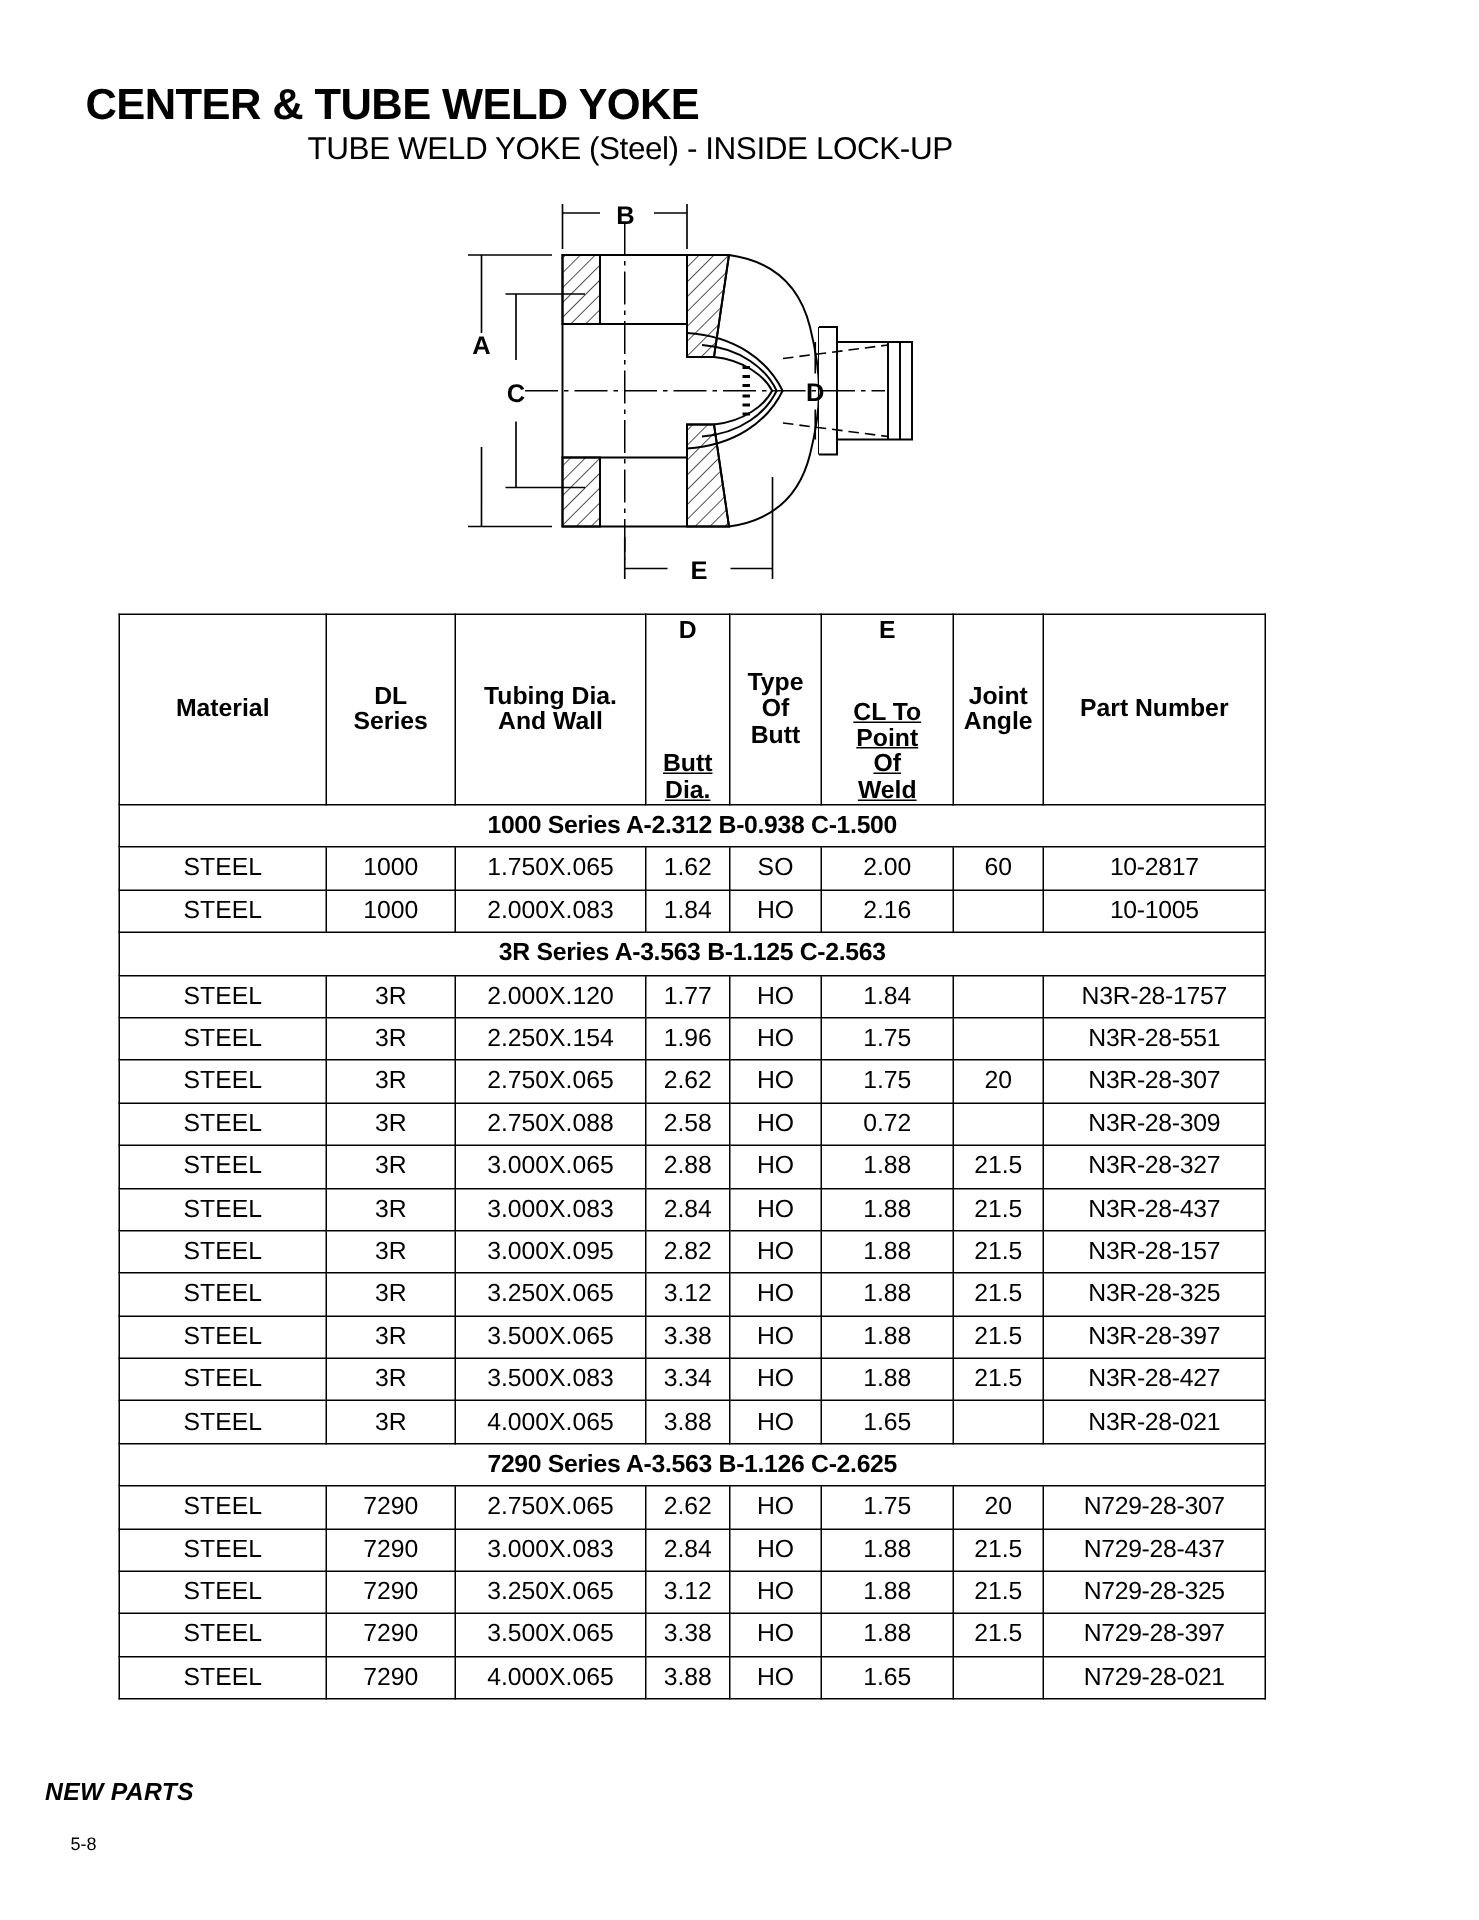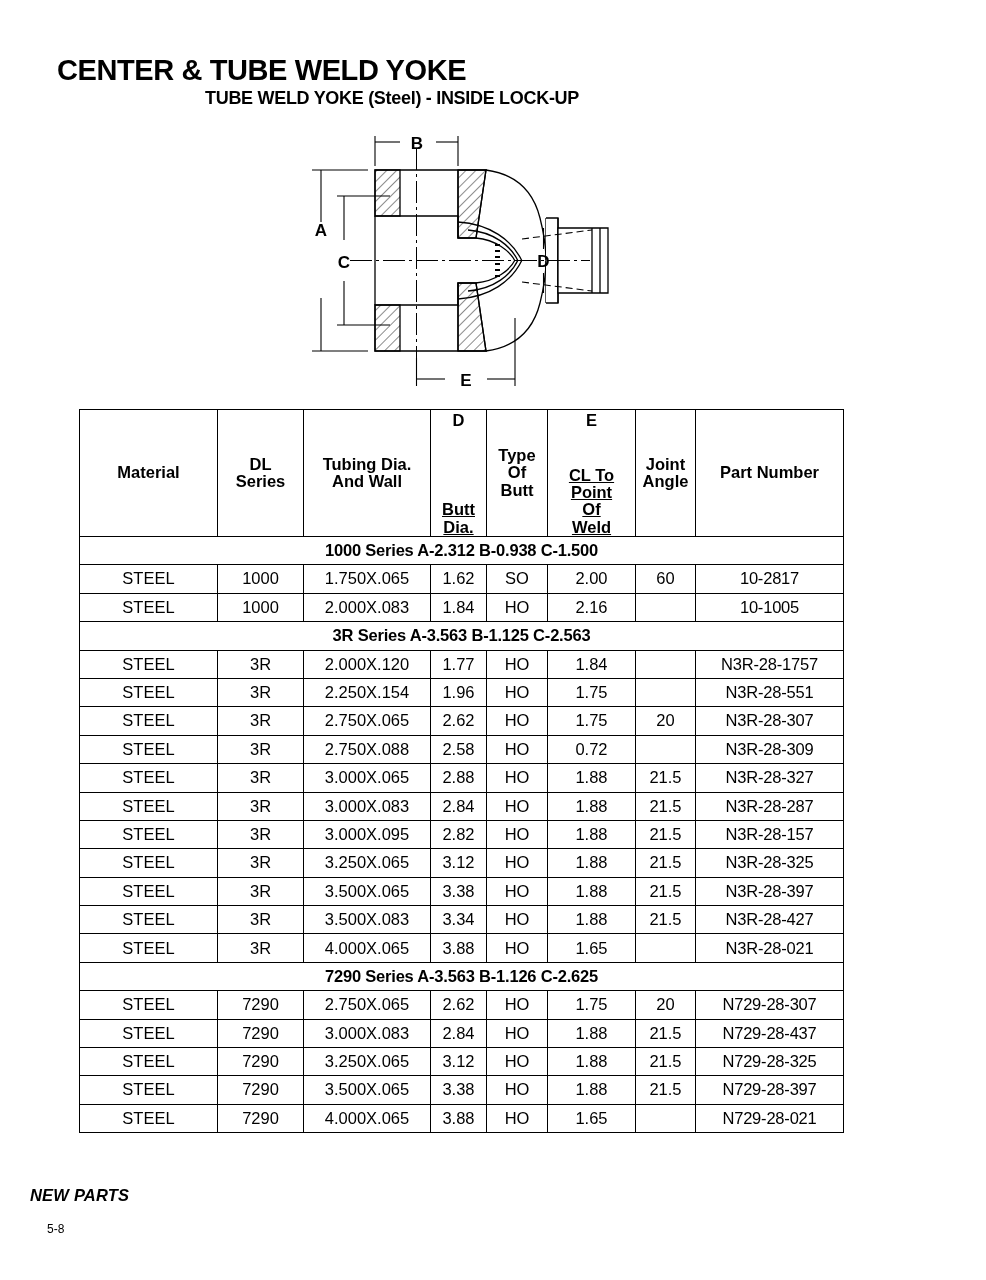--- a/index.html
+++ b/index.html
@@ -11,21 +11,21 @@
   .page{position:absolute;inset:0;}
 
   
   .title-main{
     position:absolute;left:57px;top:54px;
     font-size:29px;font-weight:bold;letter-spacing:-0.4px;
     white-space:nowrap;
   }
   .title-sub{
     position:absolute;left:205px;top:88px;
-    font-size:18px;font-weight:bold;letter-spacing:-0.3px;
+    font-size:21px;font-weight:normal;letter-spacing:-0.3px;
     white-space:nowrap;
   }
 
   
   .diagram{position:absolute;left:290px;top:118px;width:320px;height:285px;}
   .diagram svg{display:block;}
   .dimlabel{font-family:"Liberation Sans",sans-serif;font-weight:bold;font-size:17px;}
 
   
   .table-wrap{position:absolute;left:79px;top:409px;width:764px;}
@@ -405,21 +405,21 @@
             <td class="part">N3R-28-327</td>
           </tr>
           <tr>
             <td>STEEL</td>
             <td>3R</td>
             <td>3.000X.083</td>
             <td>2.84</td>
             <td>HO</td>
             <td>1.88</td>
             <td>21.5</td>
-            <td class="part">N3R-28-287</td>
+            <td class="part">N3R-28-437</td>
           </tr>
           <tr>
             <td>STEEL</td>
             <td>3R</td>
             <td>3.000X.095</td>
             <td>2.82</td>
             <td>HO</td>
             <td>1.88</td>
             <td>21.5</td>
             <td class="part">N3R-28-157</td>

